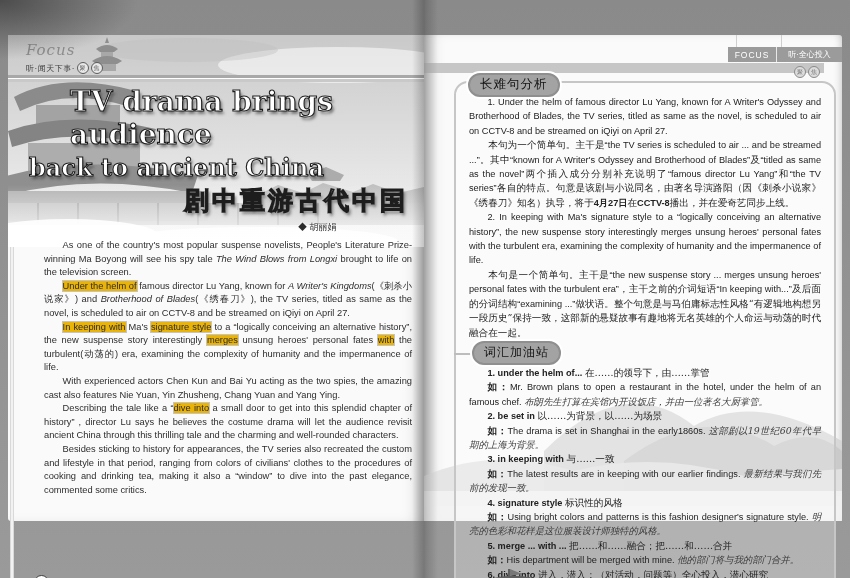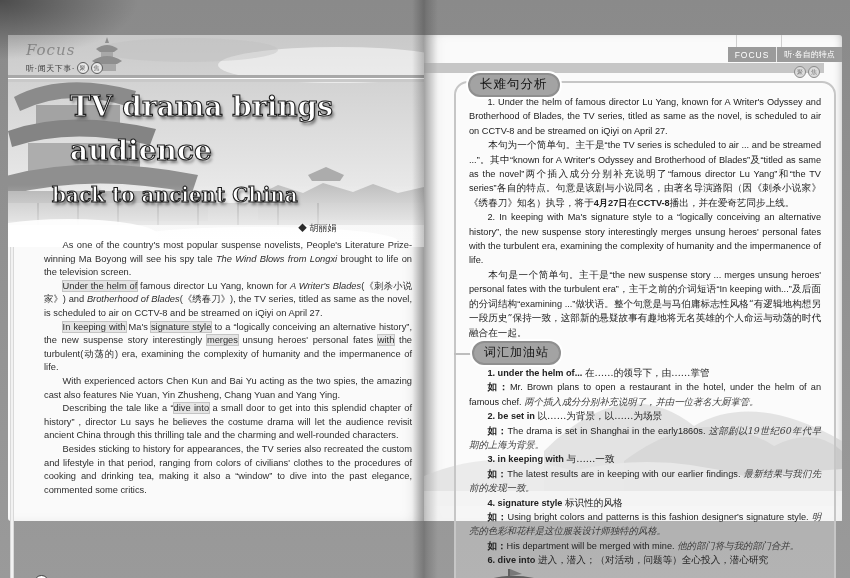--- a/index.html
+++ b/index.html
@@ -23,31 +23,31 @@
   .lp-header{position:absolute;top:6px;left:18px;z-index:6;}
   .lp-logo{font-family:"DejaVu Serif",serif;font-style:italic;font-size:15px;color:#8d8d8d;letter-spacing:1px;}
   .lp-tagline{margin-top:3px;font-size:8px;color:#3f3f3f;letter-spacing:.5px;display:flex;align-items:center;gap:1px;}
   .badge{display:inline-flex;align-items:center;justify-content:center;width:10px;height:10px;border:1px solid #5c5c5c;
          border-radius:50%;font-size:6px;color:#5c5c5c;background:#e8e8e8;margin-left:1px;}
   .pagoda{position:absolute;top:0px;left:78px;}
   .lp-bar{position:absolute;top:40px;left:0;width:416px;height:7px;z-index:5;
       background:linear-gradient(180deg,#a8a8a8 0 3px,#ffffff 3px 4px,#c9c9c9 4px 7px);}
   
   .title-wrap{position:absolute;top:50px;left:0;width:416px;z-index:6;}
-  .tline{font-family:"DejaVu Serif",serif;font-weight:bold;color:#fff;line-height:44px;
+  .tline{font-family:"DejaVu Serif",serif;font-weight:bold;color:#fff;line-height:33px;
       -webkit-text-stroke:1.1px #1d1d1d;text-shadow:2px 3px 3px rgba(40,40,40,.55);}
   .t1{font-size:28px;padding-left:62px;}
-  .t2{font-size:20px;padding-left:44px;}
+  .t2{font-size:24px;padding-left:21px;}
   .t3{font-family:"Liberation Sans",sans-serif;font-size:25px;padding-left:176px;letter-spacing:3px;line-height:32px;}
   .author{padding-left:290px;margin-top:5px;font-size:9px;color:#2a2a2a;text-shadow:0 0 2px #fff;}
   
   .article{position:absolute;top:204px;left:36px;width:368px;z-index:4;}
   .apara{margin:0;font-size:9.3px;line-height:13.6px;text-align:justify;text-indent:2em;color:#2d2d2d;}
   .seg-i{font-style:italic;}
-  .seg-h{background:#e5e5e5;box-shadow:0 0 0 1px #c4c4c4;}
+  .seg-h{background:#eab308;box-shadow:0 0 0 1px #c4c4c4;}
   
   .lp-footer{position:absolute;left:0;top:540px;width:416px;height:24px;}
   .pagenum{position:absolute;left:26px;top:0;width:13px;height:13px;border:1.4px solid #3c3c3c;border-radius:50%;
       background:#fff;font-size:8px;font-weight:bold;color:#2c2c2c;display:flex;align-items:center;justify-content:center;}
   .dotline{position:absolute;top:6px;height:2px;
       background:repeating-linear-gradient(90deg,#4c4c4c 0 2px,transparent 2px 5px);}
   .dotline-left{left:46px;width:370px;}
   .vstub{position:absolute;left:32px;top:13px;width:1px;height:22px;background:#5a5a5a;}
   
   .rp-bar1{position:absolute;top:12px;right:0;width:114px;height:15px;background:#9b9b9b;display:flex;z-index:6;}
@@ -150,27 +150,28 @@
         <path d="M10 14 Q21 6 32 14 L28 17 L14 17 Z" fill="#8e8e8e"></path>
         <rect x="15" y="17" width="12" height="5" fill="#a8a8a8"></rect>
         <path d="M6 26 Q21 16 36 26 L31 29 L11 29 Z" fill="#8e8e8e"></path>
         <rect x="12" y="29" width="18" height="7" fill="#a8a8a8"></rect>
       </svg>
       <div class="lp-bar"></div>
 
       <div class="title-wrap">
         <div class="tline t1">TV drama brings audience</div>
         <div class="tline t2">back to ancient China</div>
+        <div class="tline t3">剧中重游古代中国</div>
         <div class="author">◆ 胡丽娟</div>
       </div>
     </div>
 
     <div class="article">
         <p class="apara"><span>As one of the country's most popular suspense novelists, People's Literature Prize-winning Ma Boyong will see his spy tale </span><span class="seg-i">The Wind Blows from Longxi</span><span> brought to life on the television screen.</span></p>
-        <p class="apara"><span class="seg-h">Under the helm of</span><span> famous director Lu Yang, known for </span><span class="seg-i">A Writer's Blades</span><span>(《刺杀小说家》) and </span><span class="seg-i">Brotherhood of Blades</span><span>(《绣春刀》), the TV series, titled as same as the novel, is scheduled to air on CCTV-8 and be streamed on iQiyi on April 27.</span></p>
+        <p class="apara"><span class="seg-h">Under the helm of</span><span> famous director Lu Yang, known for </span><span class="seg-i">A Writer's Kingdoms</span><span>(《刺杀小说家》) and </span><span class="seg-i">Brotherhood of Blades</span><span>(《绣春刀》), the TV series, titled as same as the novel, is scheduled to air on CCTV-8 and be streamed on iQiyi on April 27.</span></p>
         <p class="apara"><span class="seg-h">In keeping with</span><span> Ma's </span><span class="seg-h">signature style</span><span> to a “logically conceiving an alternative history”, the new suspense story interestingly </span><span class="seg-h">merges</span><span> unsung heroes' personal fates </span><span class="seg-h">with</span><span> the turbulent(动荡的) era, examining the complexity of humanity and the impermanence of life.</span></p>
         <p class="apara"><span>With experienced actors Chen Kun and Bai Yu acting as the two spies, the amazing cast also features Nie Yuan, Yin Zhusheng, Chang Yuan and Yang Ying.</span></p>
         <p class="apara"><span>Describing the tale like a “</span><span class="seg-h">dive into</span><span> a small door to get into this splendid chapter of history” , director Lu says he believes the costume drama will let the audience revisit ancient China through this thrilling tale and the charming and well-rounded characters.</span></p>
         <p class="apara"><span>Besides sticking to history for appearances, the TV series also recreated the custom and lifestyle in that period, ranging from colors of civilians' clothes to the procedures of cooking and drinking tea, making it also a “window” to dive into the past elegance, commented some critics.</span></p>
       </div>
 
     <div class="lp-footer">
       <div class="pagenum">4</div>
       <div class="dotline dotline-left"></div>
       <div class="vstub"></div>
@@ -183,21 +184,21 @@
       <path d="M120 120 Q200 40 270 95 Q330 60 418 110 L418 160 L120 160 Z" fill="#d2d2d2" opacity="0.8"></path>
       <path d="M200 130 Q280 70 350 115 Q390 95 418 120 L418 165 L200 165 Z" fill="#c4c4c4" opacity="0.7"></path>
       <path d="M0 145 Q70 115 150 140 Q230 120 320 145 L418 138 L418 175 L0 175 Z" fill="#e2e2e2" opacity="0.9"></path>
       <rect x="0" y="160" width="418" height="30" fill="#f2f2f2" opacity="0.9"></rect>
     </svg>
 
     <div class="rp-vline" style="right:105px;"></div>
     <div class="rp-vline" style="right:60px;"></div>
     <div class="rp-bar1">
       <div class="cell c1">FOCUS</div>
-      <div class="cell c2">听·各自的特点</div>
+      <div class="cell c2">听·全心投入</div>
     </div>
     <div class="rp-bar2"></div>
     <div class="rp-badges">
       <span class="badge">聚</span>
       <span class="badge">焦</span>
     </div>
 
     <div class="sec-label label1">长难句分析</div>
     <div class="label2-stub"></div>
     <div class="sec-label label2">词汇加油站</div>
@@ -205,27 +206,28 @@
     <div class="rp-box">
       <div>
           <p class="en-para"><span>1. Under the helm of famous director Lu Yang, known for A Writer's Odyssey and Brotherhood of Blades, the TV series, titled as same as the novel, is scheduled to air on CCTV-8 and be streamed on iQiyi on April 27.</span></p>
           <p class="cn-para"><span class="seg-cn">本句为一个简单句。主干是</span><span class="seg-en">“the TV series is scheduled to air ... and be streamed ...”</span><span class="seg-cn">。其中</span><span class="seg-en">“known for A Writer's Odyssey and Brotherhood of Blades”</span><span class="seg-cn">及</span><span class="seg-en">“titled as same as the novel”</span><span class="seg-cn">两个插入成分分别补充说明了</span><span class="seg-en">“famous director Lu Yang”</span><span class="seg-cn">和</span><span class="seg-en">“the TV series”</span><span class="seg-cn">各自的特点。句意是该剧与小说同名，由著名导演路阳（因《刺杀小说家》《绣春刀》知名）执导，将于</span><span class="seg-enb">4月27日</span><span class="seg-cn">在</span><span class="seg-enb">CCTV-8</span><span class="seg-cn">播出，并在爱奇艺同步上线。</span></p>
           <p class="en-para"><span>2. In keeping with Ma's signature style to a “logically conceiving an alternative history”, the new suspense story interestingly merges unsung heroes' personal fates with the turbulent era, examining the complexity of humanity and the impermanence of life.</span></p>
           <p class="cn-para"><span class="seg-cn">本句是一个简单句。主干是</span><span class="seg-en">“the new suspense story ... merges unsung heroes' personal fates with the turbulent era”</span><span class="seg-cn">，主干之前的介词短语</span><span class="seg-en">“In keeping with...”</span><span class="seg-cn">及后面的分词结构</span><span class="seg-en">“examining ...”</span><span class="seg-cn">做状语。整个句意是与马伯庸标志性风格“有逻辑地构想另一段历史”保持一致，这部新的悬疑故事有趣地将无名英雄的个人命运与动荡的时代融合在一起。</span></p>
         </div>
       <div class="vocab-gap"></div>
       <div>
           <p class="vhead"><span class="seg-b">1. under the helm of... </span><span class="seg-cn">在……的领导下，由……掌管</span></p>
-          <p class="vex"><span class="seg-cnb">如：</span><span class="seg-en">Mr. Brown plans to open a restaurant in the hotel, under the helm of an famous chef. </span><span class="seg-cnk">两个插入成分分别补充说明了，并由一位著名大厨掌管。</span></p>
+          <p class="vex"><span class="seg-cnb">如：</span><span class="seg-en">Mr. Brown plans to open a restaurant in the hotel, under the helm of an famous chef. </span><span class="seg-cnk">布朗先生打算在宾馆内开设饭店，并由一位著名大厨掌管。</span></p>
           <p class="vhead"><span class="seg-b">2. be set in </span><span class="seg-cn">以……为背景，以……为场景</span></p>
           <p class="vex"><span class="seg-cnb">如：</span><span class="seg-en">The drama is set in Shanghai in the early1860s. </span><span class="seg-cnk">这部剧以19世纪60年代早期的上海为背景。</span></p>
           <p class="vhead"><span class="seg-b">3. in keeping with </span><span class="seg-cn">与……一致</span></p>
           <p class="vex"><span class="seg-cnb">如：</span><span class="seg-en">The latest results are in keeping with our earlier findings. </span><span class="seg-cnk">最新结果与我们先前的发现一致。</span></p>
           <p class="vhead"><span class="seg-b">4. signature style </span><span class="seg-cn">标识性的风格</span></p>
           <p class="vex"><span class="seg-cnb">如：</span><span class="seg-en">Using bright colors and patterns is this fashion designer's signature style. </span><span class="seg-cnk">明亮的色彩和花样是这位服装设计师独特的风格。</span></p>
+          <p class="vhead"><span class="seg-b">5. merge ... with ... </span><span class="seg-cn">把……和……融合；把……和……合并</span></p>
           <p class="vex"><span class="seg-cnb">如：</span><span class="seg-en">His department will be merged with mine. </span><span class="seg-cnk">他的部门将与我的部门合并。</span></p>
           <p class="vhead"><span class="seg-b">6. dive into </span><span class="seg-cn">进入，潜入；（对活动，问题等）全心投入，潜心研究</span></p>
         </div>
     </div>
 
     <div class="rp-footer">
       <svg class="boat" width="60" height="22" viewBox="0 0 60 22">
         <path d="M8 14 Q28 8 52 13 L44 19 L14 19 Z" fill="#5f5f5f"></path>
         <rect x="26" y="4" width="2" height="10" fill="#5f5f5f"></rect>
         <path d="M28 4 L40 9 L28 11 Z" fill="#787878"></path>

